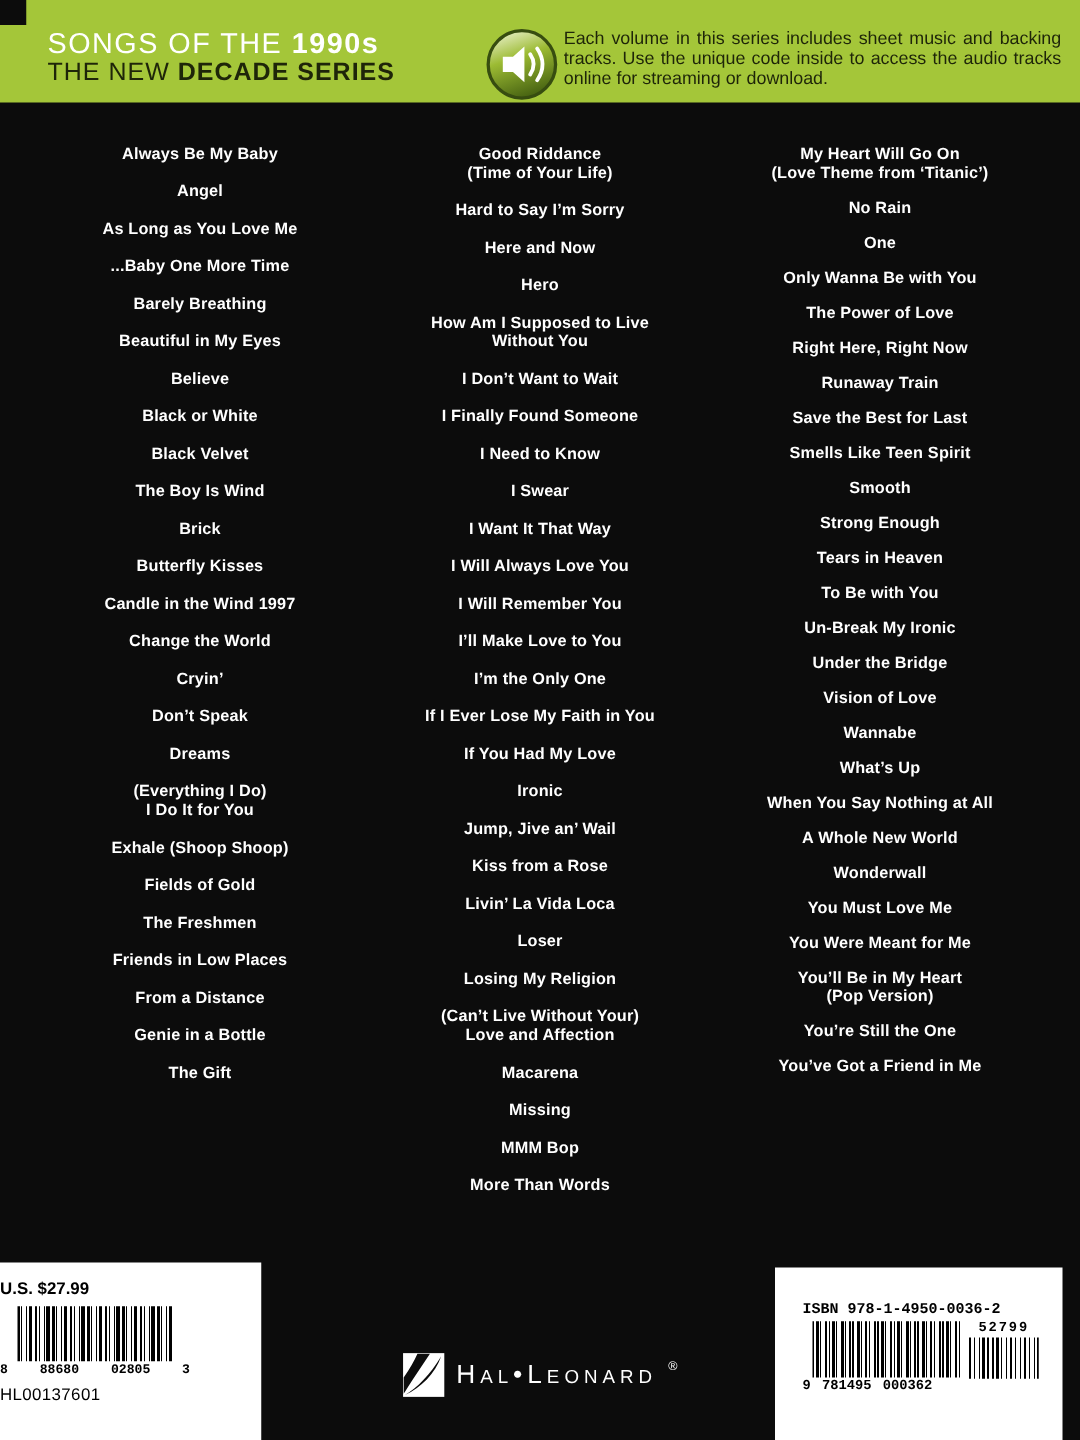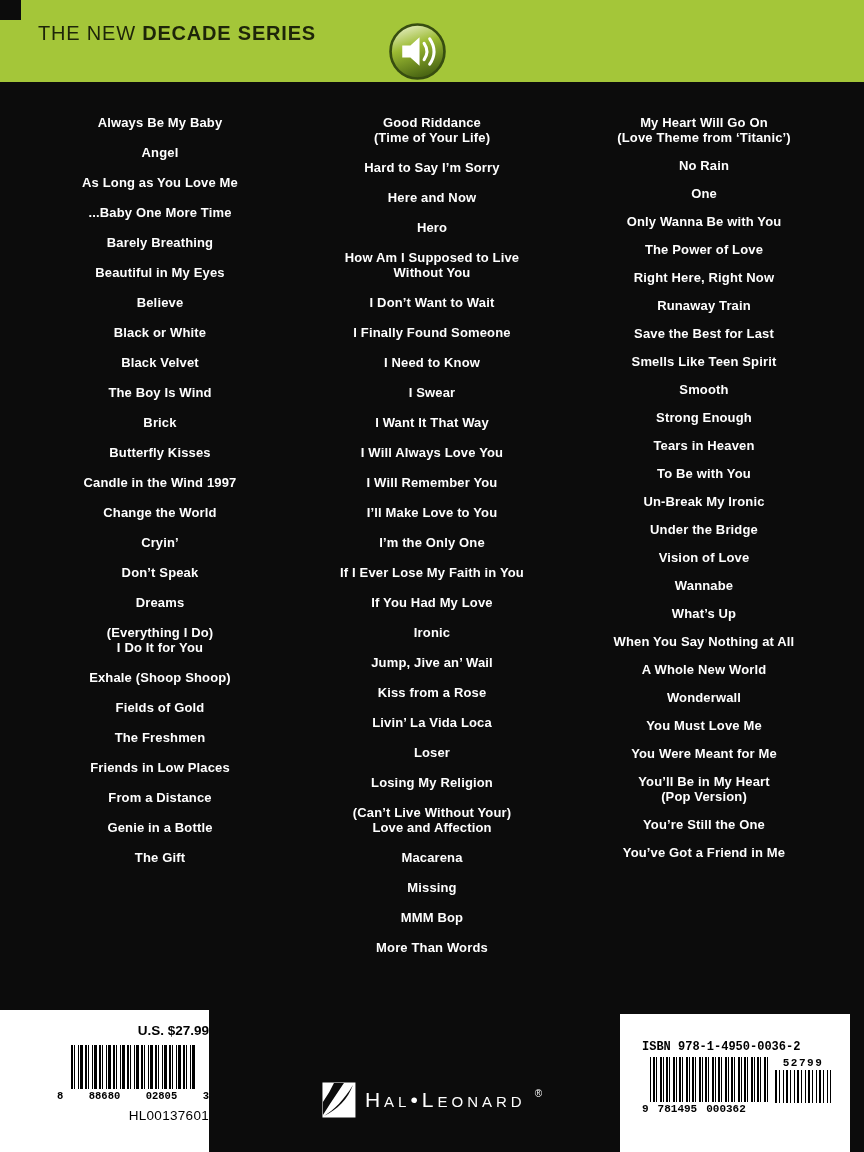--- a/index.html
+++ b/index.html
@@ -30,21 +30,21 @@
   .col3 { left:572px; width:264px; }
   .song {
     font-size:13px; font-weight:700; line-height:15px; margin-bottom:15px;
     white-space:pre-line; letter-spacing:0.15px;
   }
   .col3 .song { margin-bottom:13px; }
 
   
   .price-box {
     position:absolute; left:0; top:1010px; width:209px; height:142px; background:#ffffff;
-    color:#000; display:flex; flex-direction:column; align-items:flex-end;
+    color:#000; display:flex; flex-direction:column; align-items:flex-start;
     padding-top:13px; box-sizing:border-box;
   }
   .price { font-size:13.5px; font-weight:700; }
   .upc { margin-top:7px; display:flex; flex-direction:column; align-items:center; }
   .upc-bars {
     width:124px; height:44px;
     background:repeating-linear-gradient(90deg,
       #000 0 2px, #fff 2px 3px, #000 3px 4px, #fff 4px 7px,
       #000 7px 8px, #fff 8px 9px, #000 9px 12px, #fff 12px 14px);
   }
@@ -89,35 +89,37 @@
   }
 </style>
 </head>
 <body>
 
 <div class="page">
 
   <header class="band">
     <div class="corner-notch"></div>
     <div class="titles">
+      <div class="t1"><span>SONGS OF THE </span><span class="b">1990s</span></div>
       <div class="t2"><span>THE NEW </span><span class="b">DECADE SERIES</span></div>
     </div>
     <svg class="speaker" viewBox="0 0 58 58">
       <defs>
         <linearGradient id="spk" x1="0.1" y1="0" x2="0.45" y2="1">
           <stop offset="0" stop-color="#f0f5d8"></stop>
           <stop offset="0.45" stop-color="#9cbb33"></stop>
           <stop offset="1" stop-color="#4b6713"></stop>
         </linearGradient>
       </defs>
       <circle cx="29" cy="29" r="26.5" fill="url(#spk)" stroke="#374d10" stroke-width="2.6"></circle>
       <path d="M14 23 h8 l9 -8 v28 l-9 -8 h-8 z" fill="#ffffff"></path>
       <path d="M35.5 21 q5.5 8 0 16" stroke="#ffffff" stroke-width="3" fill="none" stroke-linecap="round"></path>
       <path d="M41 16.5 q8.5 12.5 0 25" stroke="#ffffff" stroke-width="3" fill="none" stroke-linecap="round"></path>
     </svg>
+    <p class="blurb">Each volume in this series includes sheet music and backing tracks. Use the unique code inside to access the audio tracks online for streaming or download.</p>
   </header>
 
   <main class="songs">
     <div class="col col1">
         <div class="song">Always Be My Baby</div>
         <div class="song">Angel</div>
         <div class="song">As Long as You Love Me</div>
         <div class="song">...Baby One More Time</div>
         <div class="song">Barely Breathing</div>
         <div class="song">Beautiful in My Eyes</div>

